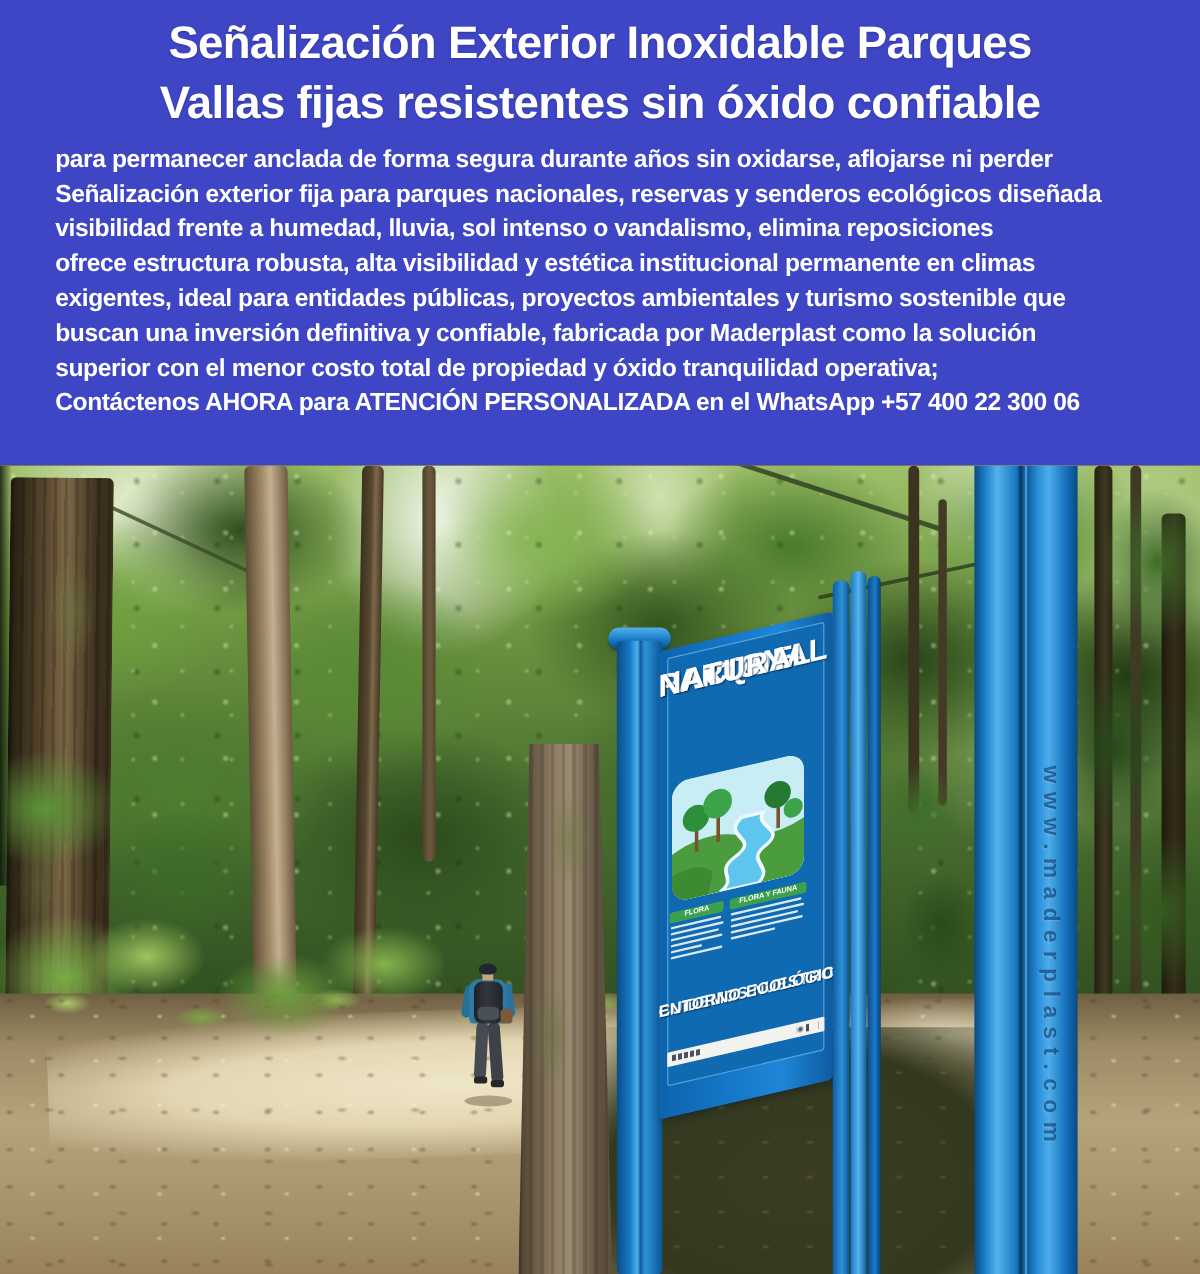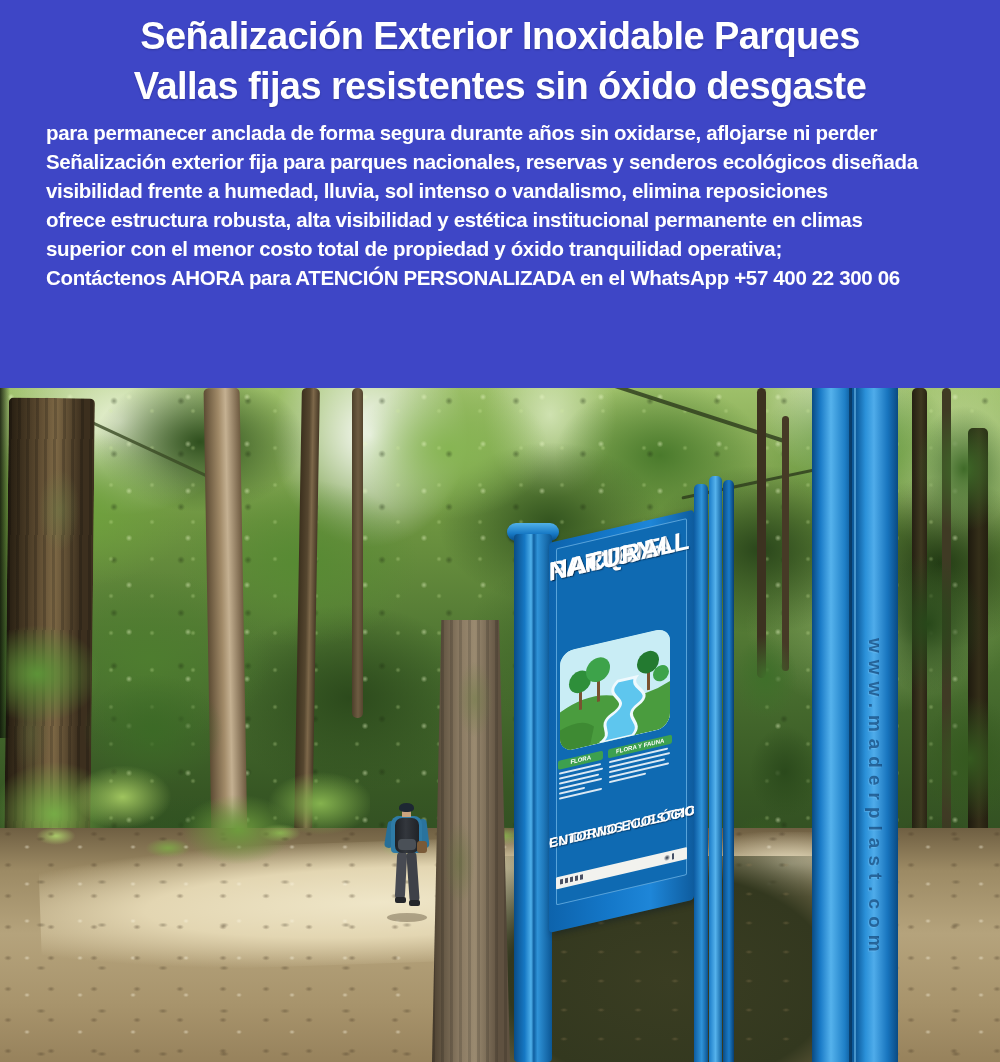--- a/index.html
+++ b/index.html
@@ -164,27 +164,29 @@
   .edgeDark{left:0;top:0;width:10px;height:350px;background:linear-gradient(90deg,rgba(10,14,6,.8),rgba(10,14,6,0));}
 </style>
 </head>
 <body>
 
 <div class="page">
 
   <header class="banner">
     <div class="main-title">
       <div>Señalización Exterior Inoxidable Parques</div>
-      <div>Vallas fijas resistentes sin óxido desgaste</div>
+      <div>Vallas fijas resistentes sin óxido confiable</div>
     </div>
     <div class="intro">
       <div>para permanecer anclada de forma segura durante años sin oxidarse, aflojarse ni perder</div>
       <div>Señalización exterior fija para parques nacionales, reservas y senderos ecológicos diseñada</div>
       <div>visibilidad frente a humedad, lluvia, sol intenso o vandalismo, elimina reposiciones</div>
       <div>ofrece estructura robusta, alta visibilidad y estética institucional permanente en climas</div>
+      <div>exigentes, ideal para entidades públicas, proyectos ambientales y turismo sostenible que</div>
+      <div>buscan una inversión definitiva y confiable, fabricada por Maderplast como la solución</div>
       <div>superior con el menor costo total de propiedad y óxido tranquilidad operativa;</div>
       <div>Contáctenos AHORA para ATENCIÓN PERSONALIZADA en el WhatsApp +57 400 22 300 06</div>
     </div>
   </header>
 
   <div class="photo">
     <div class="skylights"></div>
     <div class="canopy"></div>
     <div class="speckles"></div>
 

